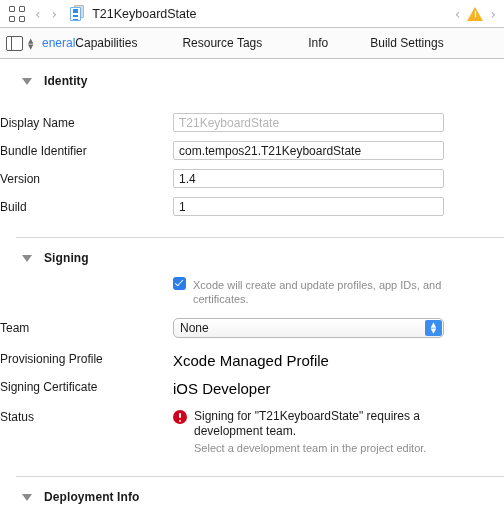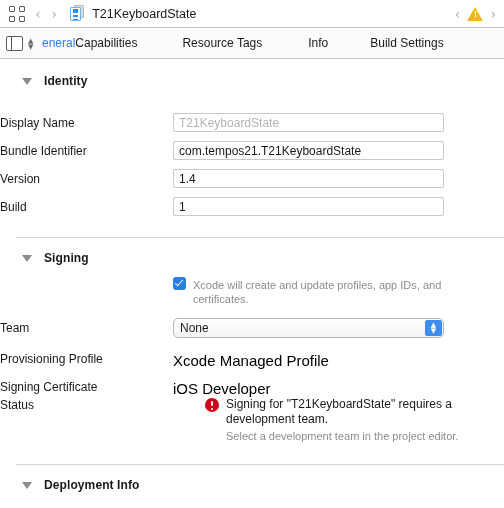--- a/index.html
+++ b/index.html
@@ -314,21 +314,21 @@
     display: flex;
     flex-direction: column;
     align-items: center;
     justify-content: center;
     color: #ffffff;
     line-height: 0;
   }
   .popup-arrows span { font-size: 7px; line-height: 6px; font-family: "DejaVu Sans", sans-serif; }
 
   
-  .status-row { display: flex; margin-top: 0; gap: 32px; }
+  .status-row { display: flex; margin-top: 12px; }
   .error-badge {
     width: 14px; height: 14px;
     border-radius: 50%;
     background: #d0021b;
     flex: none;
     position: relative;
     margin-top: 1px;
   }
   .error-badge::after {
     content: "";

